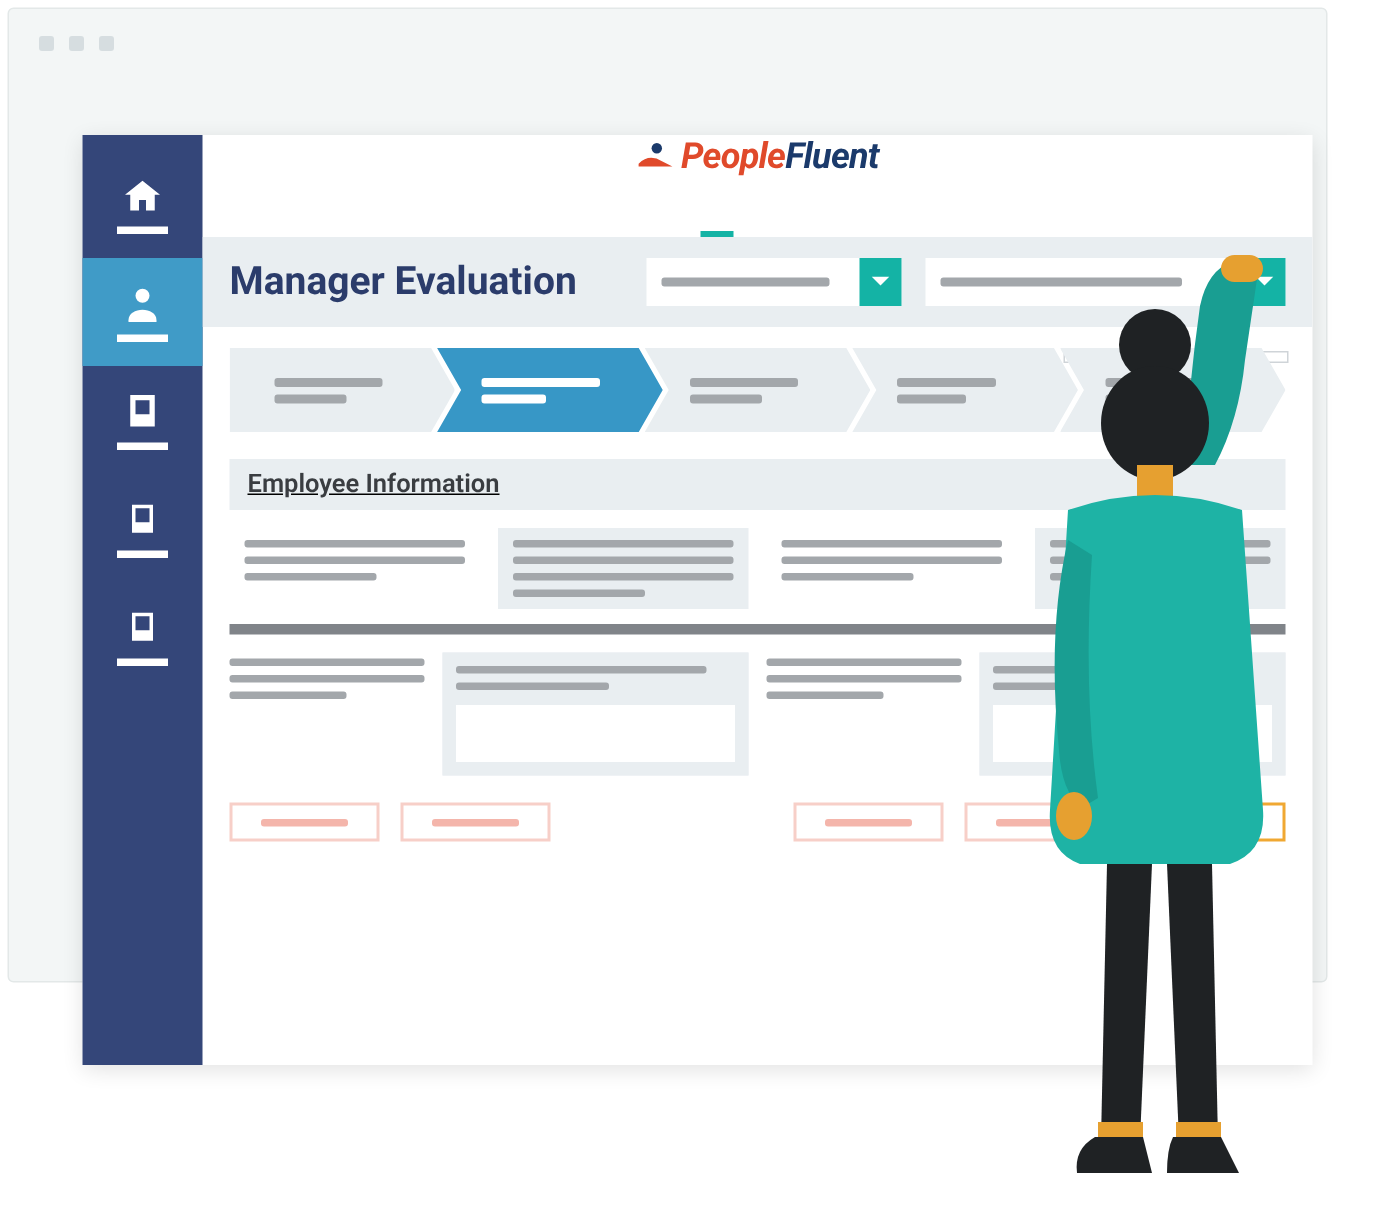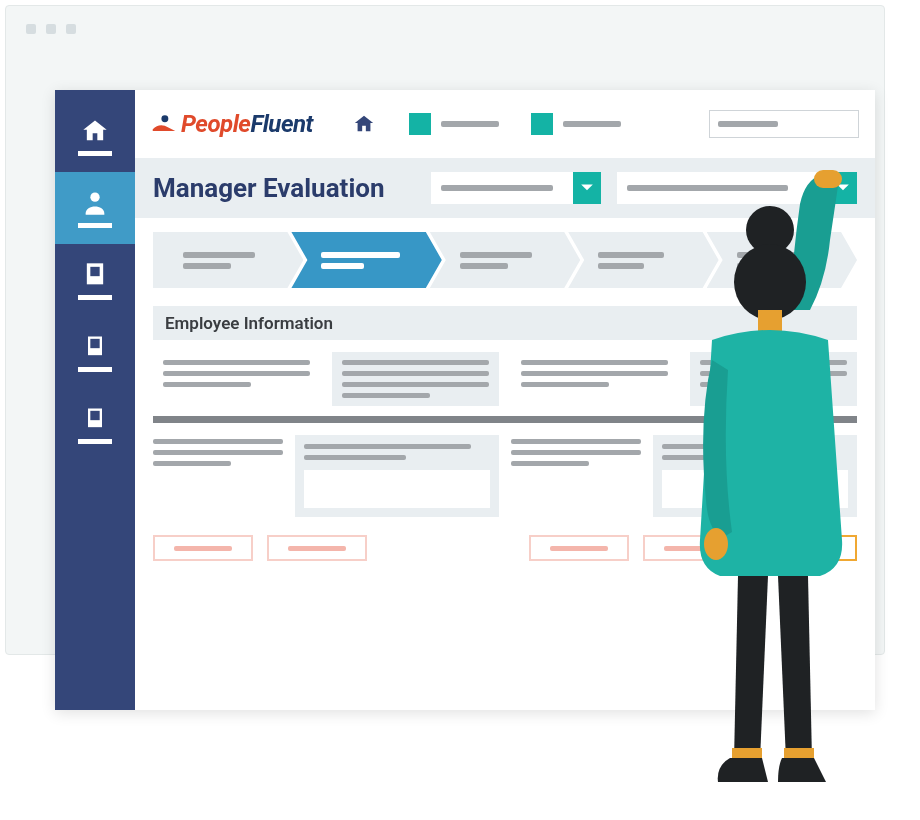--- a/index.html
+++ b/index.html
@@ -77,20 +77,21 @@
     flex-direction: column;
     overflow: hidden;
   }
 
   .topbar {
     height: 68px;
     display: flex;
     align-items: center;
     padding: 0 16px;
     gap: 18px;
+    flex-direction: column;
   }
   .logo { display: flex; align-items: center; gap: 4px; }
   .logo-mark { width: 26px; height: 18px; }
   .logo-text { font-size: 24px; font-weight: 700; font-style: italic; letter-spacing: -0.5px; }
   .logo-people { color: #e04a2b; }
   .logo-fluent { color: #1b3a6b; }
 
   .top-home-icon { width: 26px; height: 22px; fill: #344679; margin-left: 20px; }
   .top-pill {
     display: flex;
@@ -138,21 +139,21 @@
   .select-caret {
     width: 28px;
     height: 32px;
     background: #14b3a5;
     display: flex;
     align-items: center;
     justify-content: center;
   }
   .select-caret svg { width: 14px; height: 10px; fill: #fff; }
 
-  .content { padding: 14px 18px 0 18px; }
+  .content { padding: 14px 18px 0 18px; text-decoration: underline; }
 
   .steps {
     display: flex;
     gap: 0;
     height: 56px;
   }
   .step {
     flex: 1;
     position: relative;
     display: flex;

